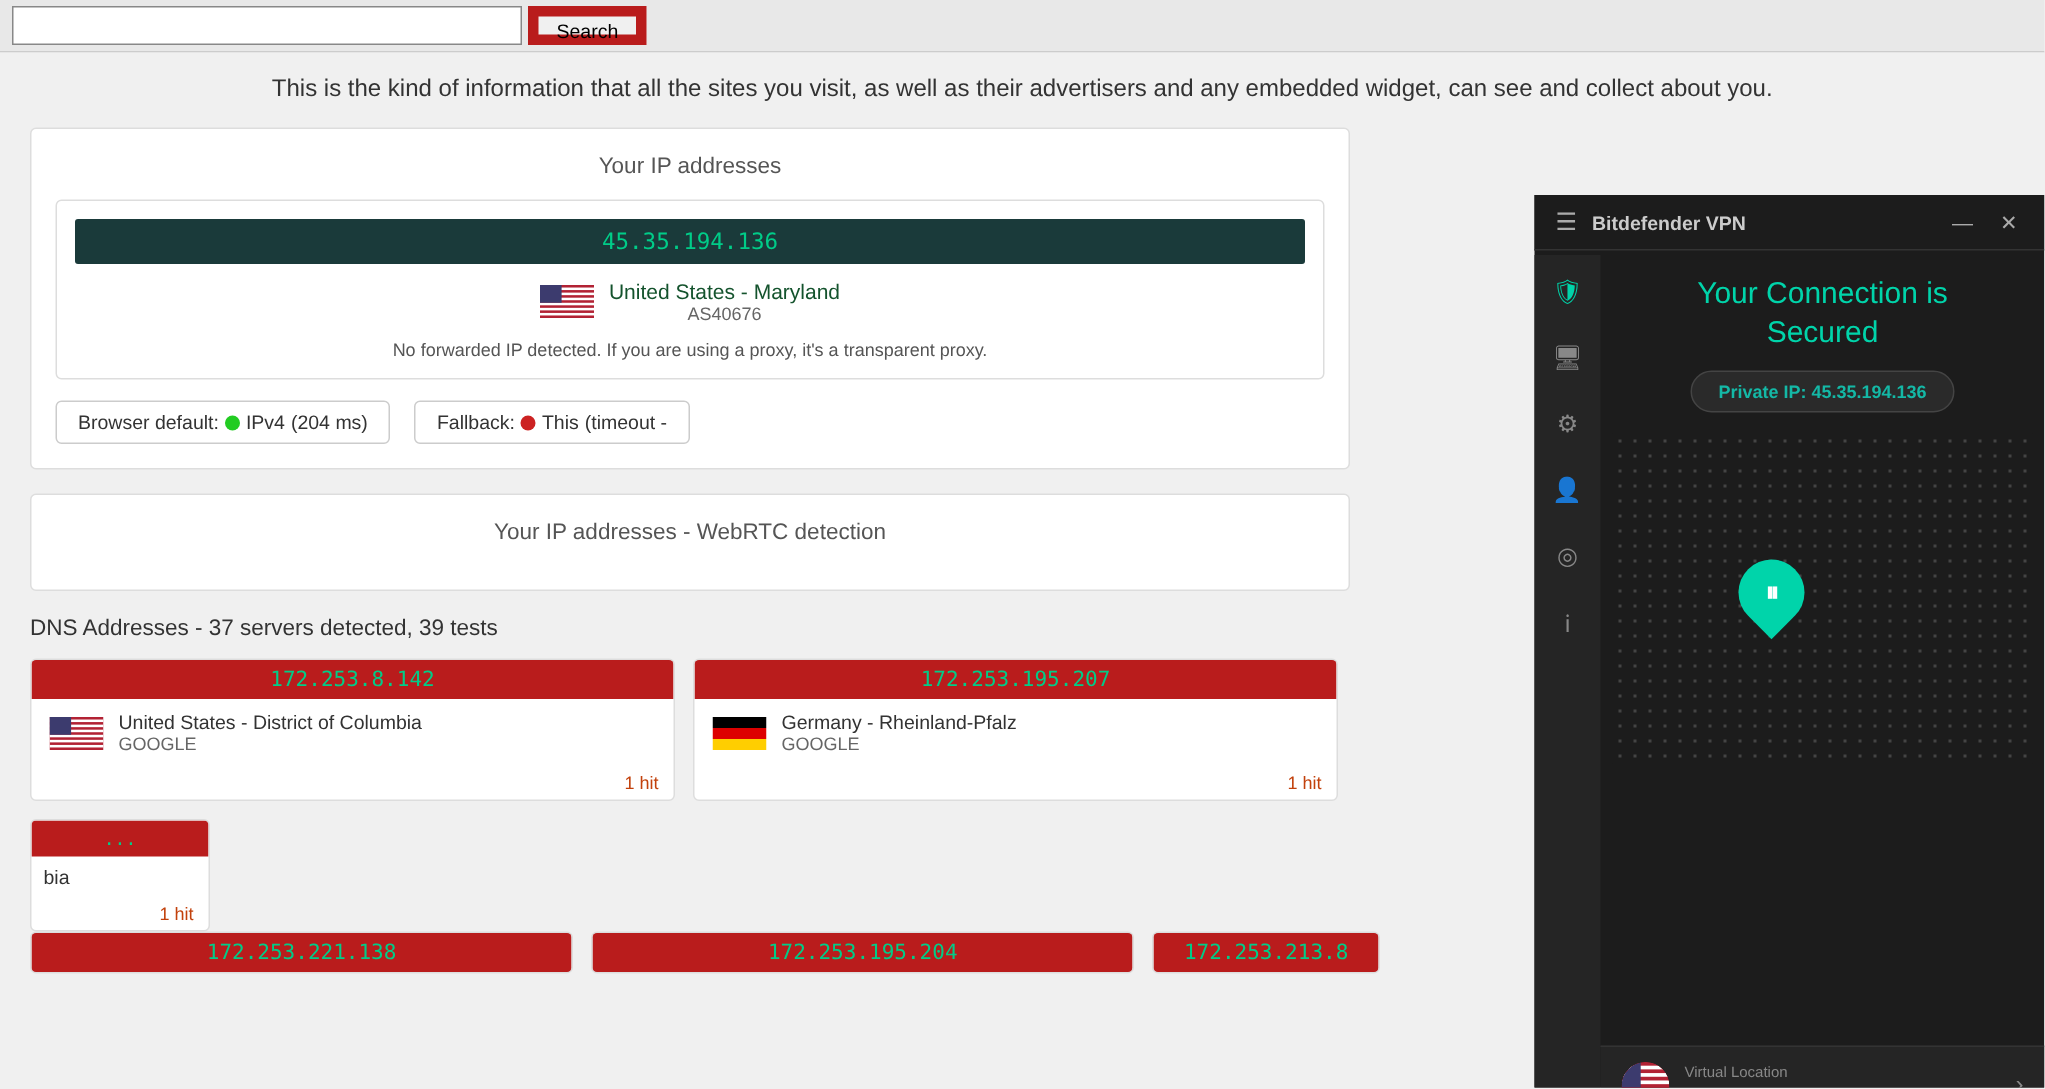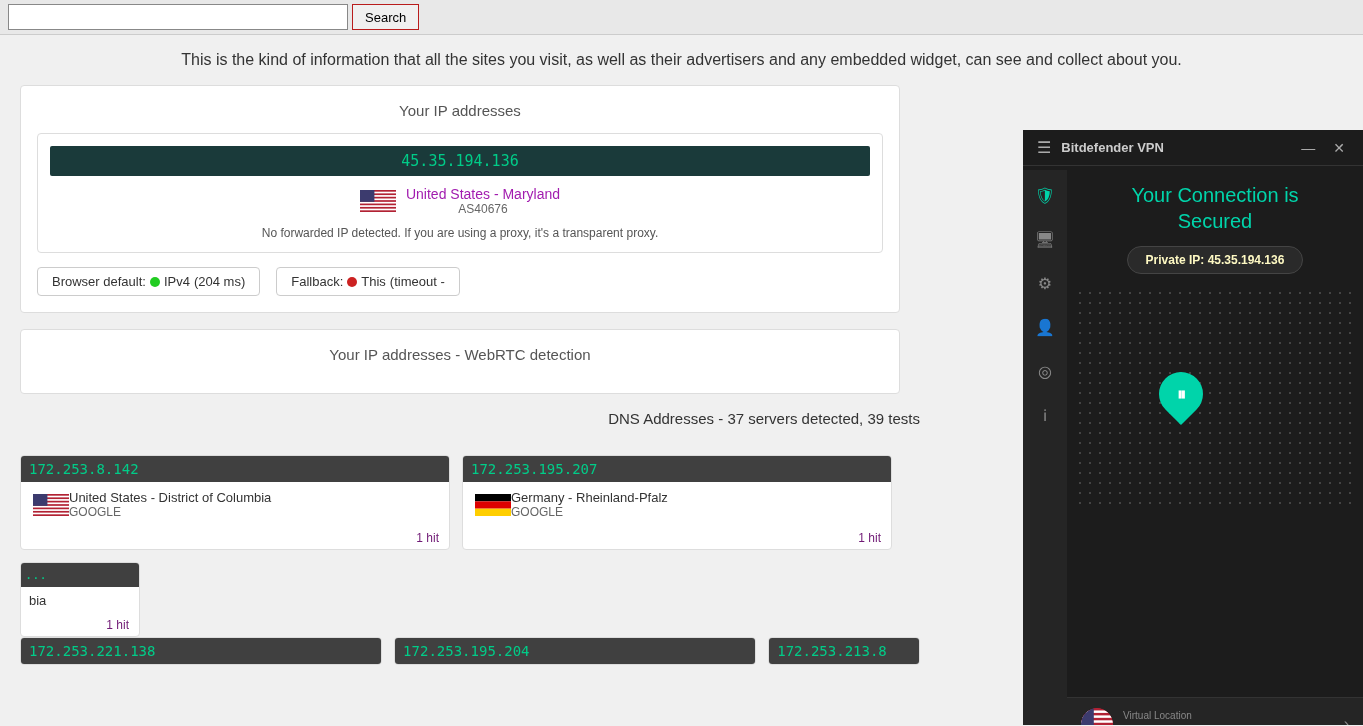--- a/index.html
+++ b/index.html
@@ -25,21 +25,21 @@
       width: 340px;
       height: 26px;
       border: 1px solid #888;
       padding: 2px 4px;
       font-size: 13px;
       background: white;
     }
     .search-button {
       height: 26px;
       padding: 2px 12px;
-      border: 1px solid #b91c1c;
+      border: 7px solid #b91c1c;
       background: #f0f0f0;
       cursor: pointer;
       font-size: 13px;
     }
 
     
     .main-content {
       background: #f0f0f0;
       padding: 16px 20px;
       position: relative;
@@ -90,21 +90,21 @@
     .location-row {
       display: flex;
       align-items: center;
       justify-content: center;
       gap: 10px;
       margin-bottom: 4px;
     }
 
     .location-name {
       font-size: 14px;
-      color: #a21caf;
+      color: #14532d;
       text-align: center;
     }
     .location-sub {
       font-size: 12px;
       color: #666;
       text-align: center;
     }
 
     .proxy-text {
       font-size: 12px;
@@ -164,68 +164,68 @@
 
     .webrtc-link {
       color: #1155cc;
       text-decoration: underline;
     }
 
     
     .dns-title {
       font-size: 15px;
       color: #333;
-      text-align: right;
-      margin-bottom: 28px;
+      text-align: left;
+      margin-bottom: 12px;
     }
 
     .dns-grid {
       display: flex;
       gap: 12px;
       flex-wrap: wrap;
     }
 
     .dns-card {
       background: white;
       border: 1px solid #ddd;
       border-radius: 4px;
       width: 430px;
       overflow: hidden;
     }
 
     .dns-ip-bar {
-      background: #404040;
+      background: #b91c1c;
       color: #00cc88;
-      text-align: left;
+      text-align: center;
       padding: 5px 8px;
       font-size: 14px;
       font-family: monospace;
     }
 
     .dns-info {
       padding: 8px 12px;
       display: flex;
       align-items: center;
-      gap: 0;
+      gap: 10px;
     }
 
     .dns-location {
       font-size: 13px;
       color: #333;
     }
     .dns-provider {
       font-size: 12px;
       color: #666;
     }
 
     .dns-hits {
       text-align: right;
       padding: 4px 10px;
       font-size: 12px;
-      color: #701a75;
+      color: #c2410c;
     }
 
     
     .dns-row-bottom {
       display: flex;
       gap: 12px;
     }
 
     .dns-card-bottom {
       background: white;
@@ -329,21 +329,21 @@
       background: #2a2a2a;
       border: 1px solid #444;
       border-radius: 20px;
       padding: 6px 18px;
       font-size: 12px;
       color: #ccc;
       margin-bottom: 14px;
     }
 
     .vpn-private-ip span {
-      color: #fef9c3;
+      color: #14b8a6;
       font-weight: bold;
     }
 
     
     .vpn-map {
       width: 280px;
       height: 220px;
       position: relative;
       overflow: hidden;
     }

